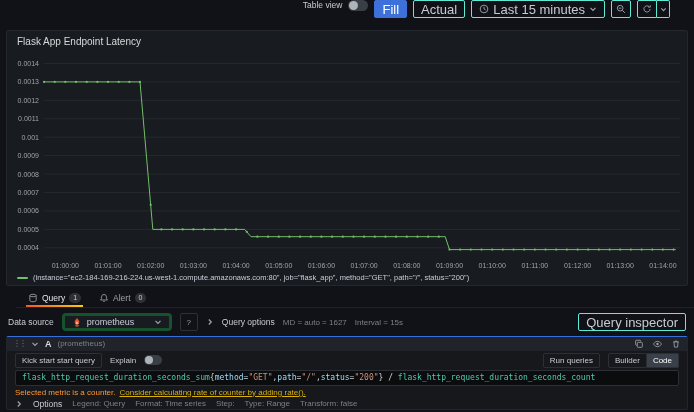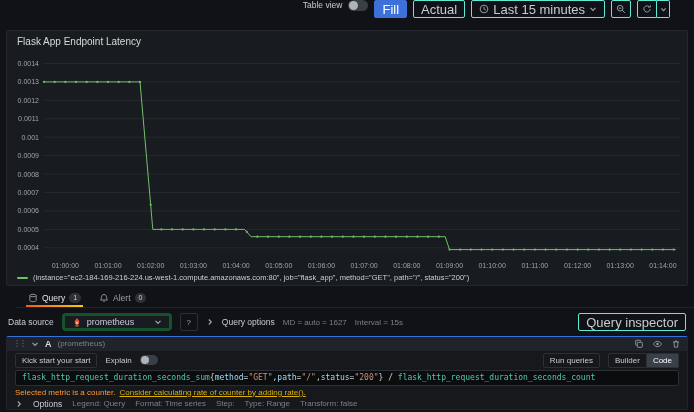--- a/index.html
+++ b/index.html
@@ -324,21 +324,21 @@
         </span>
         <span class="qicon">
           <svg width="10" height="10" viewBox="0 0 12 12">
               <path d="M2.5 3.5h7M5 3.5v-1h2v1M3.6 3.5l.5 6.2h3.8l.5-6.2" fill="none" stroke="currentColor" stroke-width="1"></path>
             </svg>
         </span>
       </span>
     </div>
 
     <div class="qtoolbar">
-      <span class="sm-btn">Kick start your start</span>
+      <span class="sm-btn">Kick start start query</span>
       <span class="hdr-label" style="font-size:8px">Explain</span>
       <span class="toggle" style="width:18px;height:10px">
           <span class="knob" style="width:8px;height:8px"></span>
         </span>
       <span class="spacer"></span>
       <span class="sm-btn">Run queries</span>
       <span class="seg">
         <span class="sm-btn">Builder</span>
         <span class="sm-btn active">Code</span>
       </span>

